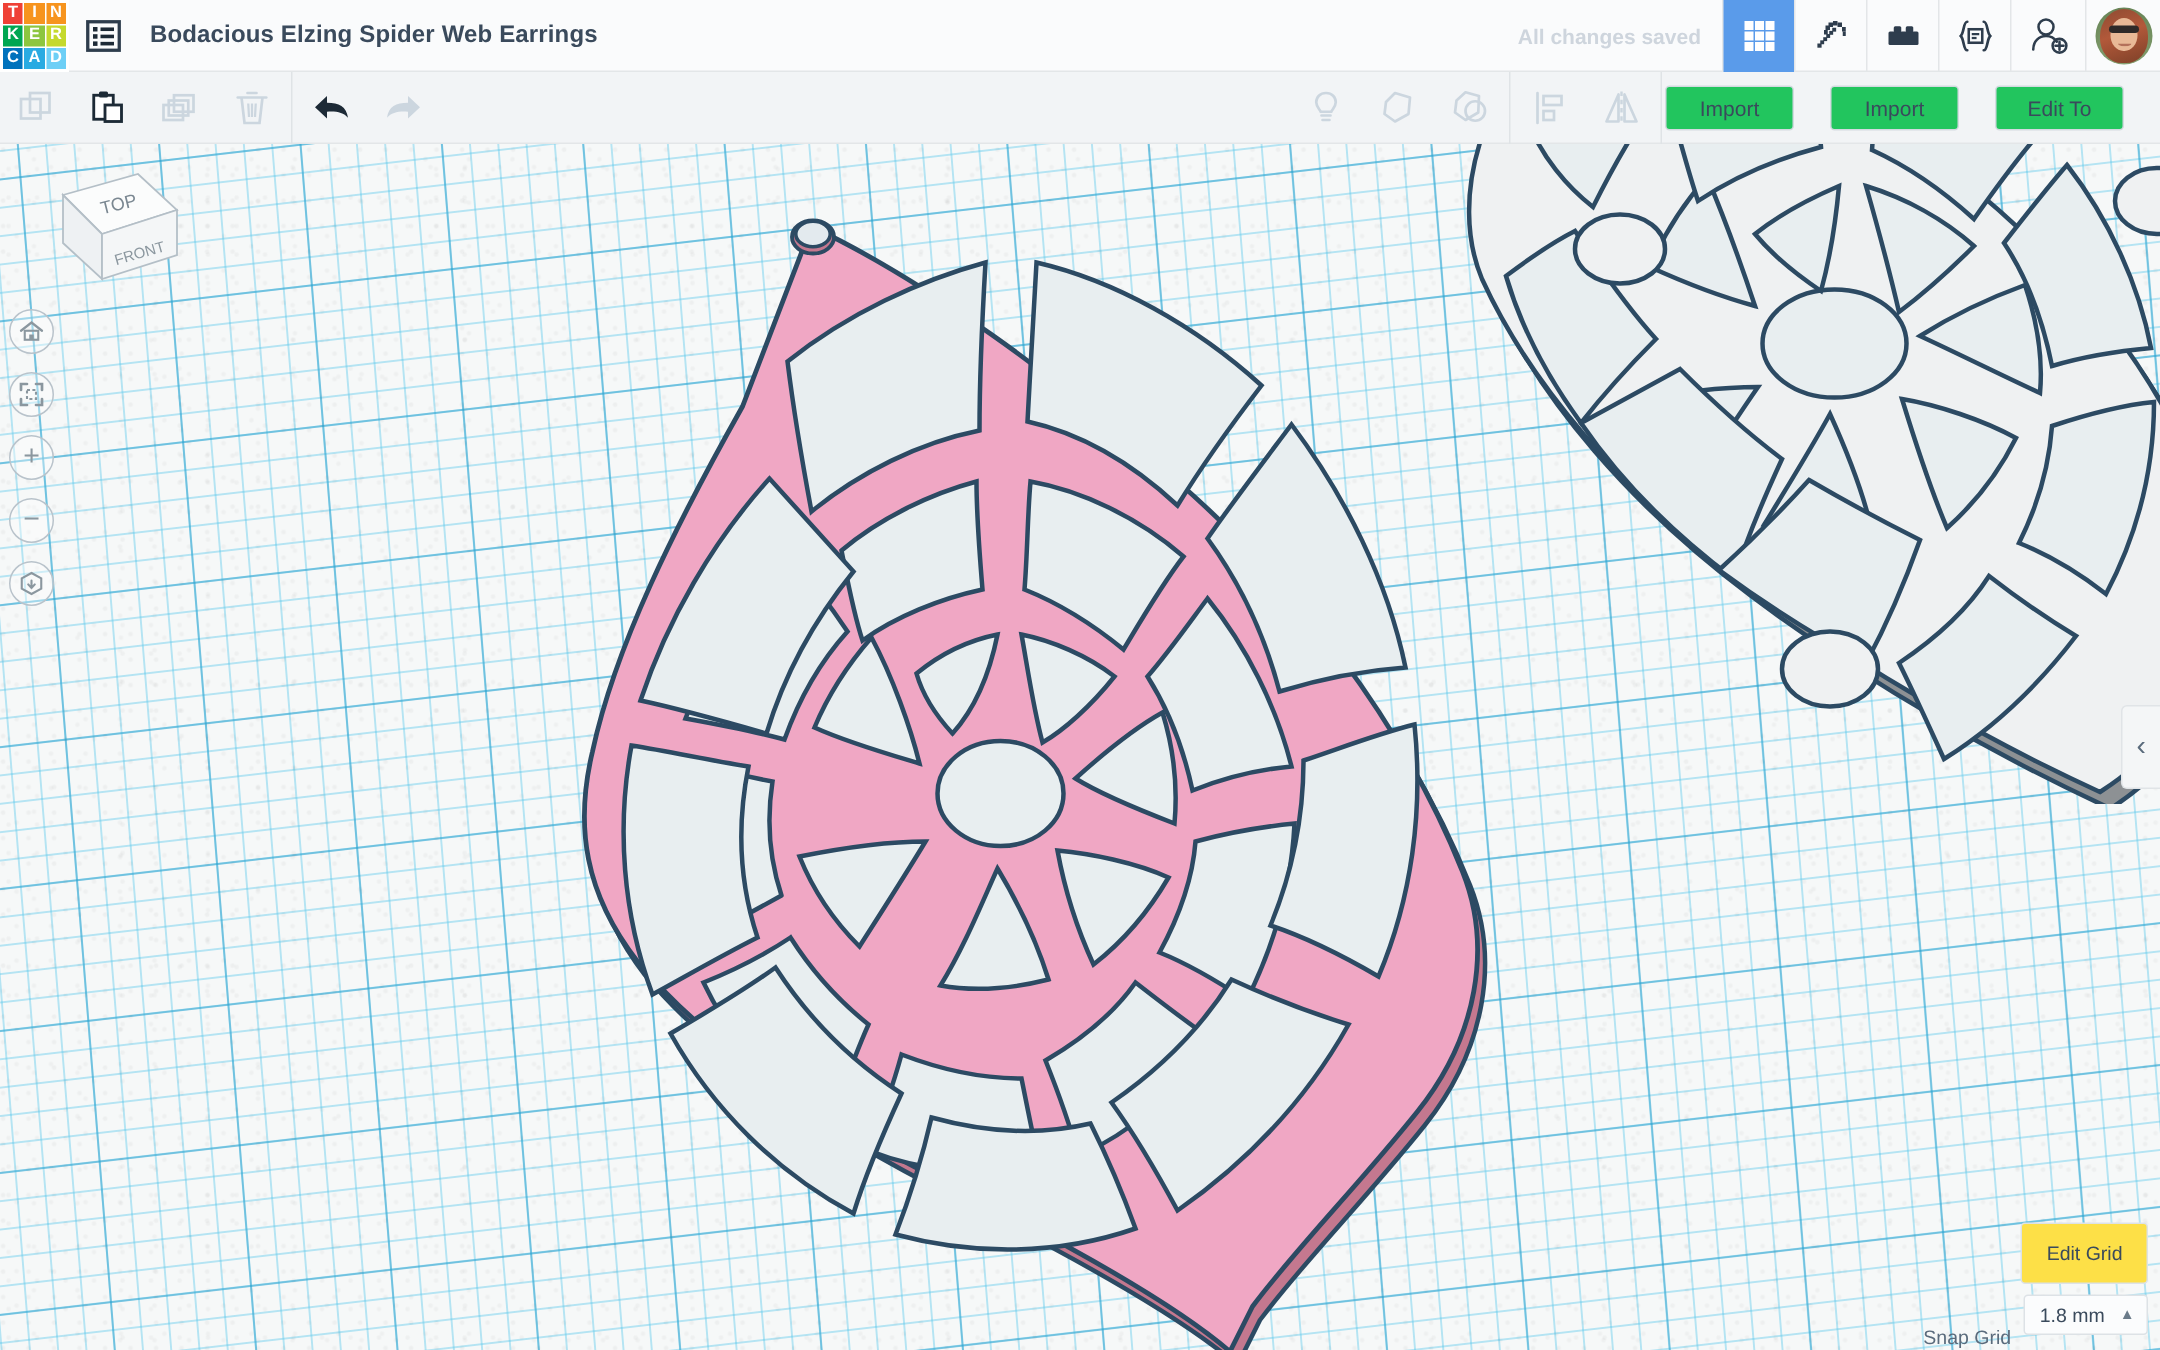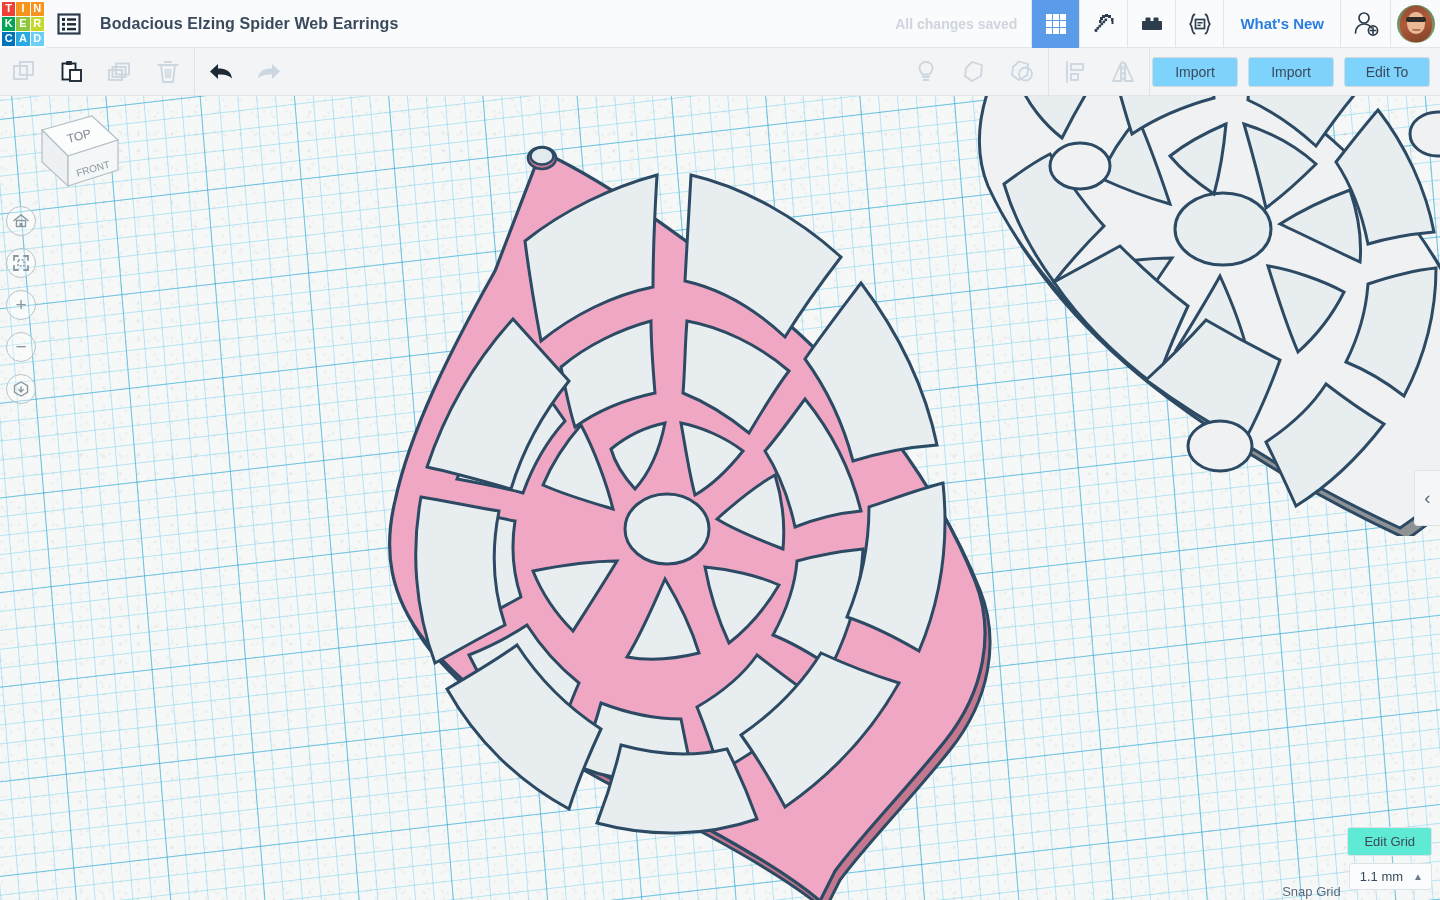--- a/index.html
+++ b/index.html
@@ -82,22 +82,22 @@
     position: absolute; top: 48px; left: 0; width: 1440px; height: 48px;
     background: #f2f4f6; border-bottom: 1px solid #e3e6e8;
     display: flex; align-items: center; z-index: 38;
   }
   .tb-btn {
     width: 48px; height: 48px; display: flex; align-items: center; justify-content: center; flex: none;
   }
   .tb-sep { width: 1px; height: 48px; background: #dfe3e6; flex: none; margin: 0 2px; }
   .tb-spacer { flex: 1 1 auto; }
   .tb-text-btn {
-    height: 30px; min-width: 86px; margin-right: 10px; padding: 0 14px;
-    border: 1px solid #d4dae0; border-radius: 3px; background: #7dd3fc;
+    height: 30px; min-width: 86px; margin-right: 24px; padding: 0 14px;
+    border: 1px solid #d4dae0; border-radius: 3px; background: #22c55e;
     color: #3a4a5c; font-size: 14px; display: flex; align-items: center; justify-content: center;
     flex: none; white-space: nowrap;
   }
 
   
   .canvas {
     position: absolute; top: 96px; left: 0; width: 1440px; height: 804px;
     overflow: hidden; background: #f4f6f7;
   }
   .grid-plane {
@@ -126,22 +126,22 @@
   .viewcube { position: absolute; left: 18px; top: 10px; width: 110px; height: 100px; }
   .vc-circle {
     position: absolute; left: 6px; width: 30px; height: 30px; border-radius: 50%;
     border: 1px solid #b9c3cb; background: rgba(255,255,255,.35);
     display: flex; align-items: center; justify-content: center;
   }
 
   
   .editgrid-btn {
     position: absolute; right: 8px; bottom: 44px;
-    height: 29px; padding: 6px 16px; border: 1px solid #dde2e6; border-radius: 3px;
-    background: #5eead4; color: #3a4a5c; font-size: 13px;
+    height: 41px; padding: 6px 16px; border: 1px solid #dde2e6; border-radius: 3px;
+    background: #fde047; color: #3a4a5c; font-size: 13px;
     display: flex; align-items: center; justify-content: center;
   }
   .snapgrid-row {
     position: absolute; right: 8px; bottom: 10px; height: 27px;
     display: flex; align-items: center; gap: 8px;
   }
   .snapgrid-label { font-size: 13px; color: #5a6b7c; margin-top: 29px; }
   .snapgrid-select {
     height: 27px; padding: 0 8px 0 10px; border: 1px solid #dde2e6; border-radius: 3px;
     background: #fbfcfd; color: #3a4a5c; font-size: 13px;
@@ -254,21 +254,20 @@
     <div class="hdr-tool">
       <svg width="26" height="26" viewBox="0 0 26 26">
         <path d="M7.5 3.5 C4.8 3.5 5.6 10.5 3.2 13 C5.6 15.5 4.8 22.5 7.5 22.5" fill="none" stroke="#2e3d4d" stroke-width="1.8" stroke-linecap="round"></path>
         <path d="M18.5 3.5 C21.2 3.5 20.4 10.5 22.8 13 C20.4 15.5 21.2 22.5 18.5 22.5" fill="none" stroke="#2e3d4d" stroke-width="1.8" stroke-linecap="round"></path>
         <rect x="8.5" y="8.5" width="9" height="9" fill="none" stroke="#2e3d4d" stroke-width="1.7"></rect>
         <rect x="10.5" y="11" width="5" height="1.5" fill="#2e3d4d"></rect>
         <rect x="10.5" y="13.6" width="3.2" height="1.5" fill="#2e3d4d"></rect>
       </svg>
     </div>
 
-    <div class="hdr-whatsnew">What's New</div>
 
     <div class="hdr-adduser">
       <svg width="30" height="30" viewBox="0 0 30 30">
         <circle cx="13" cy="9" r="5" fill="none" stroke="#2e3d4d" stroke-width="1.7"></circle>
         <path d="M4.5 24 C4.5 18.4 8.4 15 13 15 C16 15 18.6 16.4 20.2 18.8" fill="none" stroke="#2e3d4d" stroke-width="1.7" stroke-linecap="round"></path>
         <circle cx="22" cy="21.5" r="4.6" fill="none" stroke="#2e3d4d" stroke-width="1.7"></circle>
         <path d="M22 18.8 L22 24.2 M19.3 21.5 L24.7 21.5" stroke="#2e3d4d" stroke-width="1.7" stroke-linecap="round"></path>
       </svg>
     </div>
 
@@ -522,18 +521,18 @@
       </svg>
     </div>
 
     <div class="panel-tab">‹</div>
 
     <div class="editgrid-btn">Edit Grid</div>
 
     <div class="snapgrid-row">
       <div class="snapgrid-label">Snap Grid</div>
       <div class="snapgrid-select">
-        <span>1.1 mm</span>
+        <span>1.8 mm</span>
         <span style="font-size:10px;color:#6b7b8a;">▲</span>
       </div>
     </div>
   </div>
 </div>
 
 </body></html>

